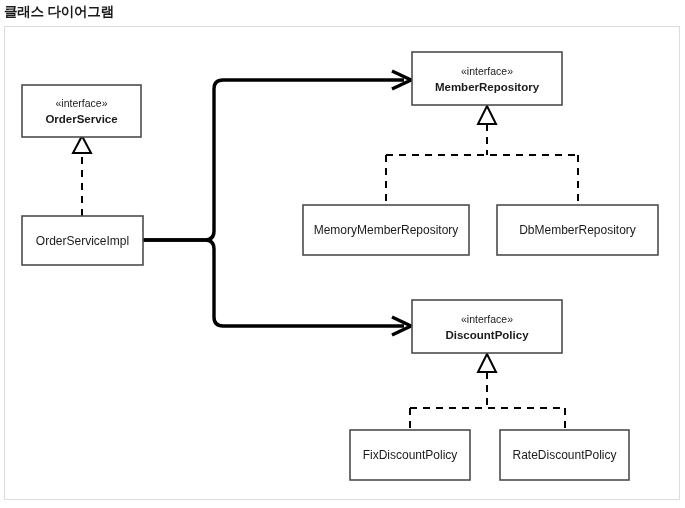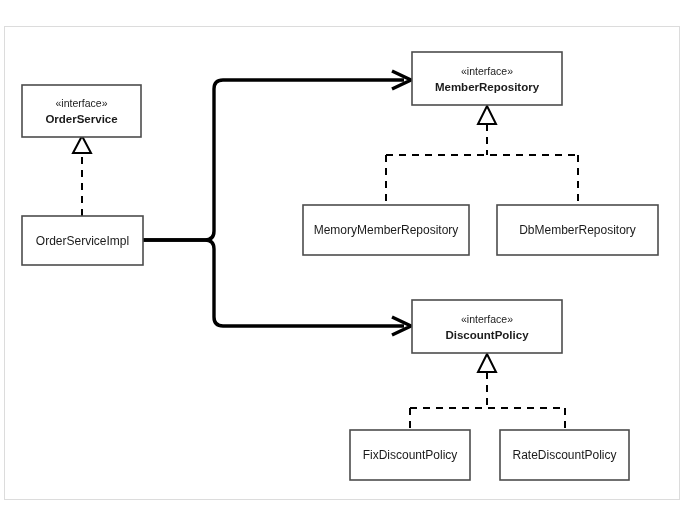--- a/index.html
+++ b/index.html
@@ -96,20 +96,21 @@
     fill: none;
     stroke-linecap: butt;
     stroke-linejoin: miter;
   }
 </style>
 </head>
 <body>
 
 <div id="page">
 
+  <div id="page-title">클래스 다이어그램</div>
 
   <div id="diagram-panel"></div>
 
   <svg id="diagram-svg" viewBox="0 0 685 508" xmlns="http://www.w3.org/2000/svg">
 
     <g>
       <path class="assoc-line" d="M 143 240 L 205 240 Q 214 240 214 231 L 214 89 Q 214 80 223 80 L 404 80"></path>
       <path class="assoc-head" d="M 392 71 L 411 80 L 392 89"></path>
     </g>
 

